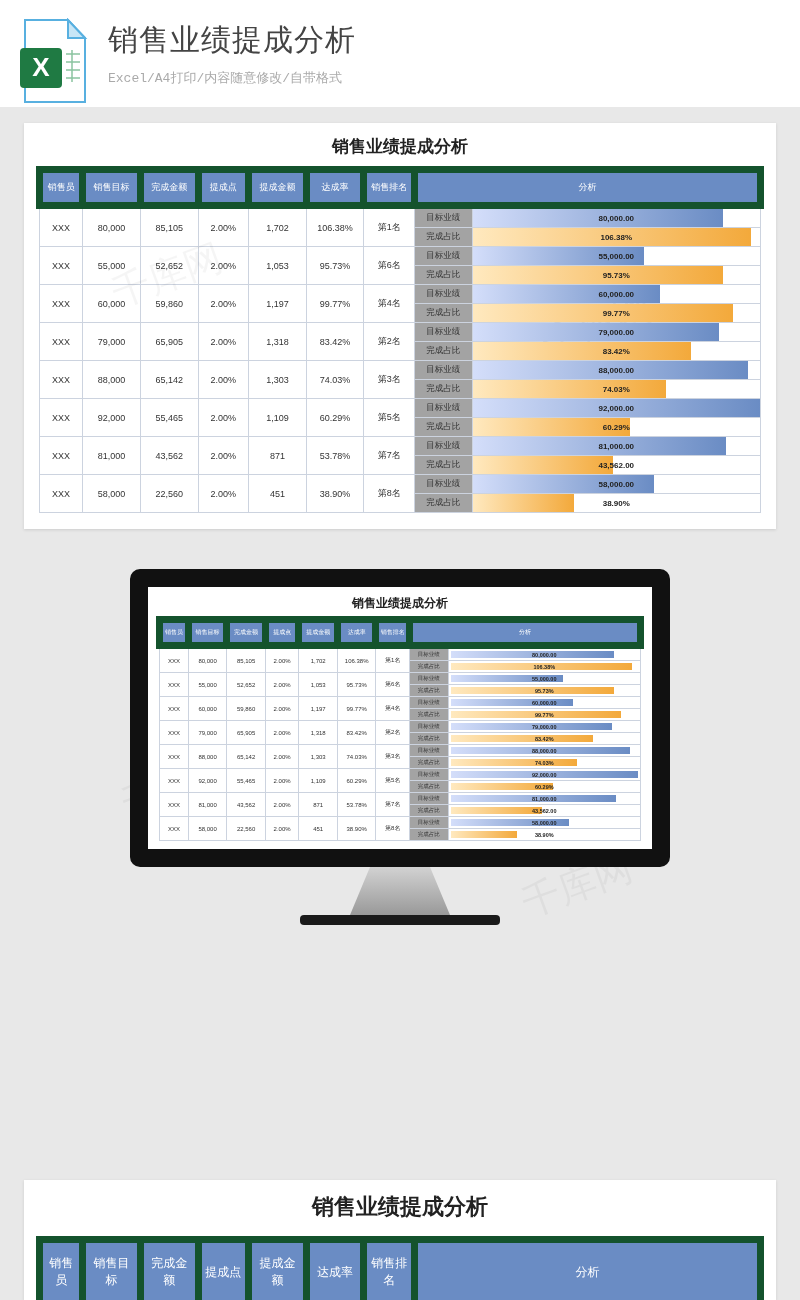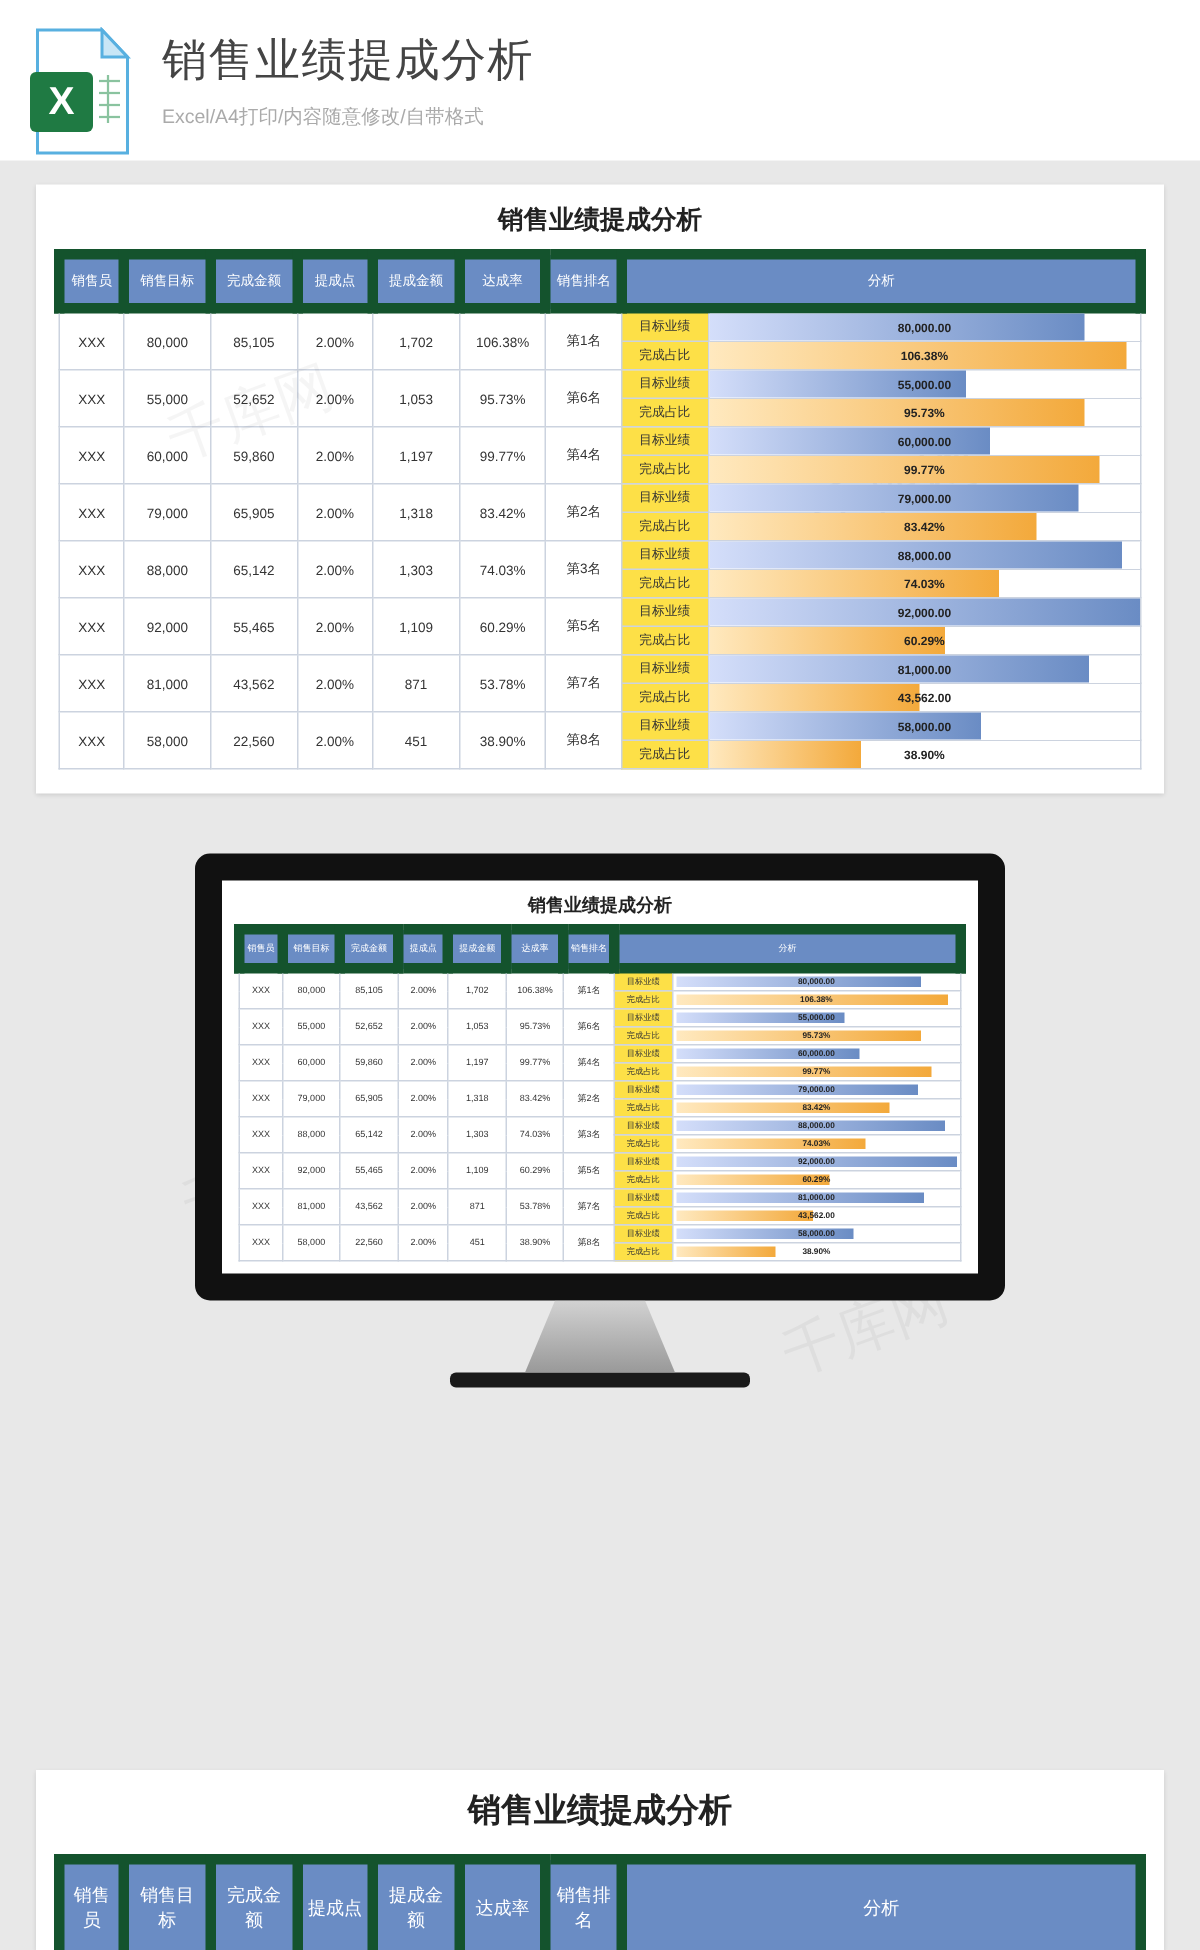--- a/index.html
+++ b/index.html
@@ -35,20 +35,21 @@
   .hdr h1 {
     font-size: 30px;
     font-weight: 400;
     color: #444;
     letter-spacing: 1px;
     margin-bottom: 8px;
   }
   .hdr .sub {
     font-size: 13px;
     color: #aaa;
+    font-family: Liberation Mono, monospace;
   }
 
   
   .card {
     background: #fff;
     margin: 16px 24px;
     padding: 12px 12px 16px 12px;
     box-shadow: 0 1px 3px rgba(0,0,0,.12);
   }
   .title {
@@ -72,21 +73,21 @@
     text-align: center;
   }
   table.sheet td {
     border: 1px solid #ccd3df;
     padding: 3px 4px;
     text-align: center;
     color: #333;
     background: #fff;
   }
   table.sheet td.lbl {
-    background: #fde047;
+    background: #a3a3a3;
     text-align: center;
     font-size: 8.5px;
     white-space: nowrap;
     padding: 3px 2px;
   }
   table.sheet td.bar-cell {
     padding: 0;
     position: relative;
     height: 16px;
   }

